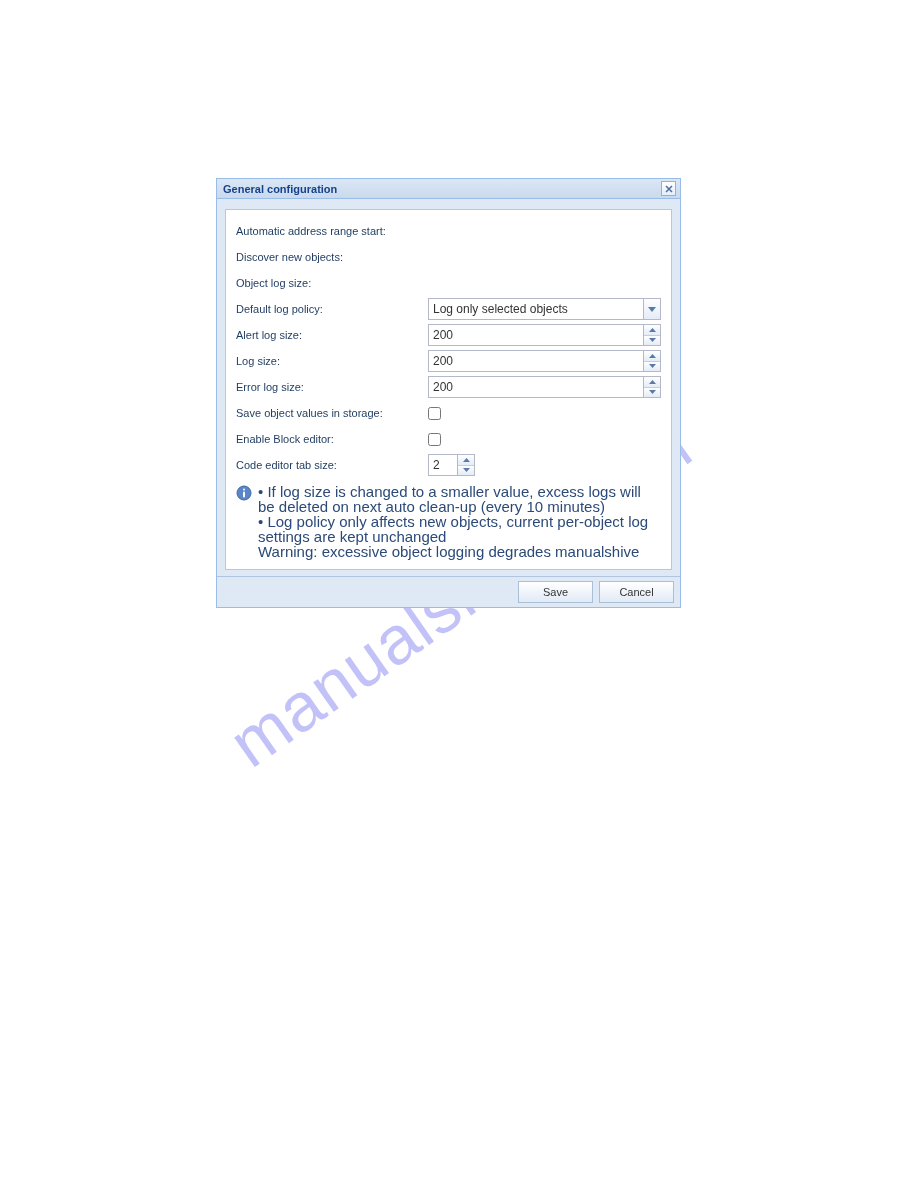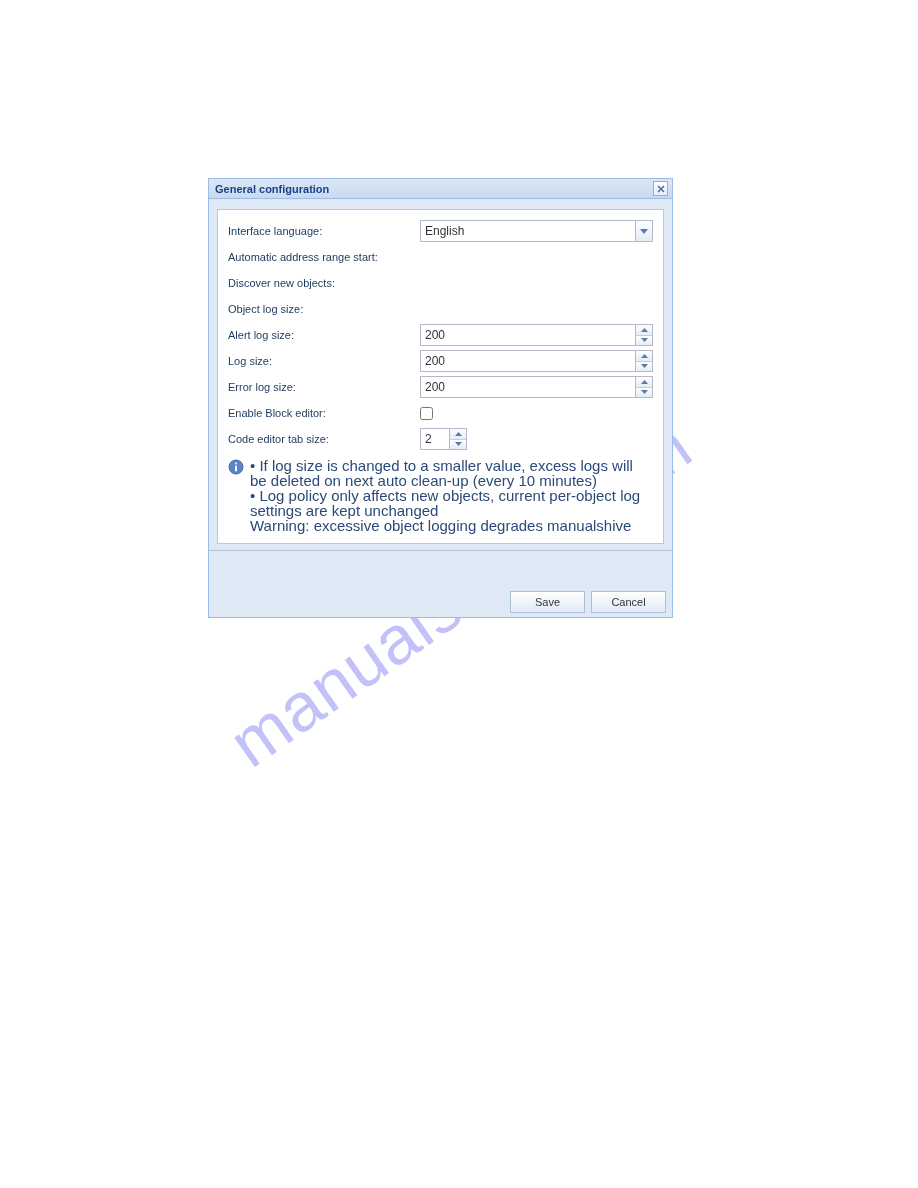--- a/index.html
+++ b/index.html
@@ -8,21 +8,21 @@
     background: #ffffff;
     font-family: Tahoma, Arial, sans-serif;
     font-size: 12px;
     color: #1d3a5f;
     width: 918px;
     height: 1188px;
     position: relative;
   }
   .dialog {
     position: absolute;
-    left: 208px;
+    left: 216px;
     top: 178px;
     width: 465px;
     border: 1px solid #99bce8;
     background: #a16207;
   }
   .titlebar {
     height: 20px;
     background: linear-gradient(#dae7f6, #cad9ec);
     border-bottom: 1px solid #99bce8;
     display: flex;
@@ -150,21 +150,20 @@
   }
   .ext-btn {
     min-width: 75px;
     height: 22px;
     border: 1px solid #a9bfd3;
     background: linear-gradient(#ffffff, #e1eaf6);
     font-family: inherit;
     font-size: 11px;
     color: #333;
     cursor: pointer;
-    margin-top: 36px;
   }
   .watermark {
     position: absolute;
     left: 460px;
     top: 594px;
     transform: translate(-50%, -50%) rotate(-35deg);
     font-size: 68px;
     color: rgba(120, 120, 240, 0.45);
     font-family: Arial, sans-serif;
     letter-spacing: 1px;
@@ -184,44 +183,44 @@
     <div class="close-btn">
       <svg viewBox="0 0 8 8">
           <path d="M1 1 L7 7 M7 1 L1 7" stroke="#4f6d9e" stroke-width="1.5" fill="none"></path>
         </svg>
     </div>
   </div>
 
   <div class="body-panel">
     <div class="form-inner">
 
-      <div class="form-row">
-        <div class="form-label">Interface language:</div>
+
+      <div class="form-row">
+        <div class="form-label">Automatic address range start:</div>
+      </div>
+
+      <div class="form-row">
+        <div class="form-label">Discover new objects:</div>
+      </div>
+
+      <div class="form-row">
+        <div class="form-label">Object log size:</div>
+      </div>
+
+      <div class="form-row">
+        <div class="form-label">Default log policy:</div>
         <div class="field-wrap">
-          <input class="text-input" readonly="" value="English" style="">
+          <input class="text-input" readonly="" value="Log only selected objects" style="">
           <div class="trigger-btn">
             <svg viewBox="0 0 8 5">
                 <path d="M0 0 L4 5 L8 0 Z" fill="#5b7aa9"></path>
               </svg>
           </div>
         </div>
       </div>
-
-      <div class="form-row">
-        <div class="form-label">Automatic address range start:</div>
-      </div>
-
-      <div class="form-row">
-        <div class="form-label">Discover new objects:</div>
-      </div>
-
-      <div class="form-row">
-        <div class="form-label">Object log size:</div>
-      </div>
-
 
       <div class="form-row">
         <div class="form-label">Alert log size:</div>
         <div class="field-wrap">
           <input class="text-input" value="200" style="">
           <div class="spinner-btns">
             <div class="spin-up">
                 <svg viewBox="0 0 7 4">
                   <path d="M0 4 L3.5 0 L7 4 Z" fill="#5b7aa9"></path>
                 </svg>
@@ -266,20 +265,26 @@
               </div>
             <div class="spin-down">
                 <svg viewBox="0 0 7 4">
                   <path d="M0 0 L3.5 4 L7 0 Z" fill="#5b7aa9"></path>
                 </svg>
               </div>
           </div>
         </div>
       </div>
 
+      <div class="form-row">
+        <div class="form-label">Save object values in storage:</div>
+        <div class="checkbox-slot">
+          <input type="checkbox" style="">
+        </div>
+      </div>
 
       <div class="form-row">
         <div class="form-label">Enable Block editor:</div>
         <div class="checkbox-slot">
           <input type="checkbox" style="">
         </div>
       </div>
 
       <div class="form-row">
         <div class="form-label">Code editor tab size:</div>

